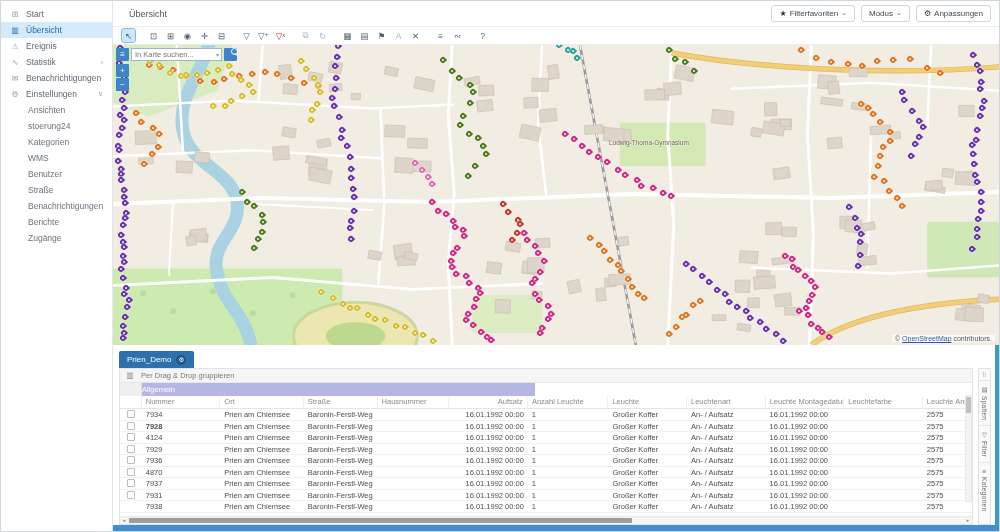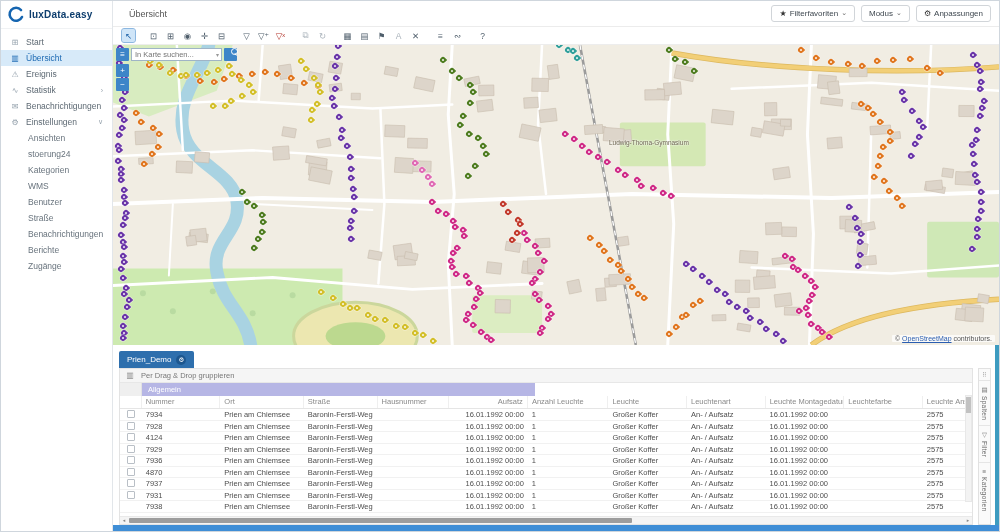--- a/index.html
+++ b/index.html
@@ -77,21 +77,21 @@
   .grid-tab .gear{width:10px;height:10px;border-radius:50%;background:#1d578f;font-size:6.5px;line-height:10px;
     text-align:center;flex:none}
   .grid-wrap{position:absolute;left:6px;top:23px;right:26px;bottom:6px;border:1px solid #e3e3e3;
     display:flex;flex-direction:column;background:#fff;overflow:hidden}
   .hint-row{display:flex;align-items:center;gap:5px;height:14px;padding-left:4px;background:#f5f5f5;
     border-bottom:1px solid #e7e7e7;flex:none}
   .hint-ic{font-size:8px;color:#8a8a8a;width:12px;text-align:center}
   .hint-txt{font-size:7.5px;color:#787878}
   .hdr-groups,.hdr-cols,.grid-row{display:flex;flex:none}
   .hdr-groups{height:13px}
-  .gcell{font-size:7.5px;line-height:13px;padding-left:6px;overflow:hidden;white-space:nowrap}
+  .gcell{font-size:7.5px;line-height:13px;overflow:hidden;white-space:nowrap}
   .gcell0{background:#efefef;border-right:1px solid #e2e2e2}
   .hdr-cols{height:13px;border-bottom:1px solid #e5e5e5}
   .hcell{font-size:7.5px;line-height:12px;color:#8a8a8a;padding:0 4px;border-right:1px solid #efefef;
     white-space:nowrap;overflow:hidden;cursor:pointer}
   .rows-viewport{flex:1;overflow:hidden}
   .grid-row{height:11.5px;border-bottom:1px solid #f1f1f1;cursor:pointer}
   .cell{font-size:7.5px;line-height:11px;color:#4e4e4e;padding:0 4px;white-space:nowrap;overflow:hidden}
   .cbcell{display:flex;align-items:center;justify-content:center}
   .cb{width:8px;height:8px;border:1px solid #b9bfc6;border-radius:1px;background:#fff;cursor:pointer}
   .hscroll{position:relative;height:8px;background:#f4f4f4;border-top:1px solid #e9e9e9;flex:none}
@@ -116,26 +116,20 @@
   .mag{position:relative;width:8px;height:8px;margin:2.5px auto}
   .mag::before{content:"";position:absolute;left:0;top:0;width:5px;height:5px;border:1.2px solid #fff;border-radius:50%}
   .mag::after{content:"";position:absolute;left:4.6px;top:4.6px;width:3px;height:1.2px;background:#fff;transform:rotate(45deg);transform-origin:0 0}
 </style>
 </head>
 <body>
 
 <div class="app">
 
   <aside class="sidebar">
-    <div class="logo">
-      <svg width="18" height="18" viewBox="0 0 18 18">
-        <path d="M14 4 A6.5 6.5 0 1 0 15 11" fill="none" stroke="#1565b0" stroke-width="2.6" stroke-linecap="round"></path>
-      </svg>
-      <span class="logo-text">luxData.easy</span>
-    </div>
     <nav class="side-nav">
         <div class="side-item">
           <span class="ic">⊞</span>
           <span>Start</span>
         </div>
         <div class="side-item active">
           <span class="ic">▥</span>
           <span>Übersicht</span>
         </div>
         <div class="side-item">
@@ -744,21 +738,21 @@
               <div class="cell" style="width: 80px;">Großer Koffer</div>
               <div class="cell" style="width: 80px;">An- / Aufsatz</div>
               <div class="cell" style="width: 80px;">16.01.1992 00:00</div>
               <div class="cell" style="width: 80px;"></div>
               <div class="cell" style="width: 50px;">2575</div>
             </div>
             <div class="grid-row">
               <div class="cell cbcell" style="width: 22px;">
                 <span class="cb"></span>
               </div>
-              <div class="cell" style="width: 80px;">7928</div>
+              <div class="cell" style="width: 80px; font-weight: bold;">7928</div>
               <div class="cell" style="width: 85px;">Prien am Chiemsee</div>
               <div class="cell" style="width: 75px;">Baronin-Ferstl-Weg</div>
               <div class="cell" style="width: 73px;"></div>
               <div class="cell" style="width: 80px; text-align: right;">16.01.1992 00:00</div>
               <div class="cell" style="width: 82px;">1</div>
               <div class="cell" style="width: 80px;">Großer Koffer</div>
               <div class="cell" style="width: 80px;">An- / Aufsatz</div>
               <div class="cell" style="width: 80px;">16.01.1992 00:00</div>
               <div class="cell" style="width: 80px;"></div>
               <div class="cell" style="width: 50px;">2575</div>

